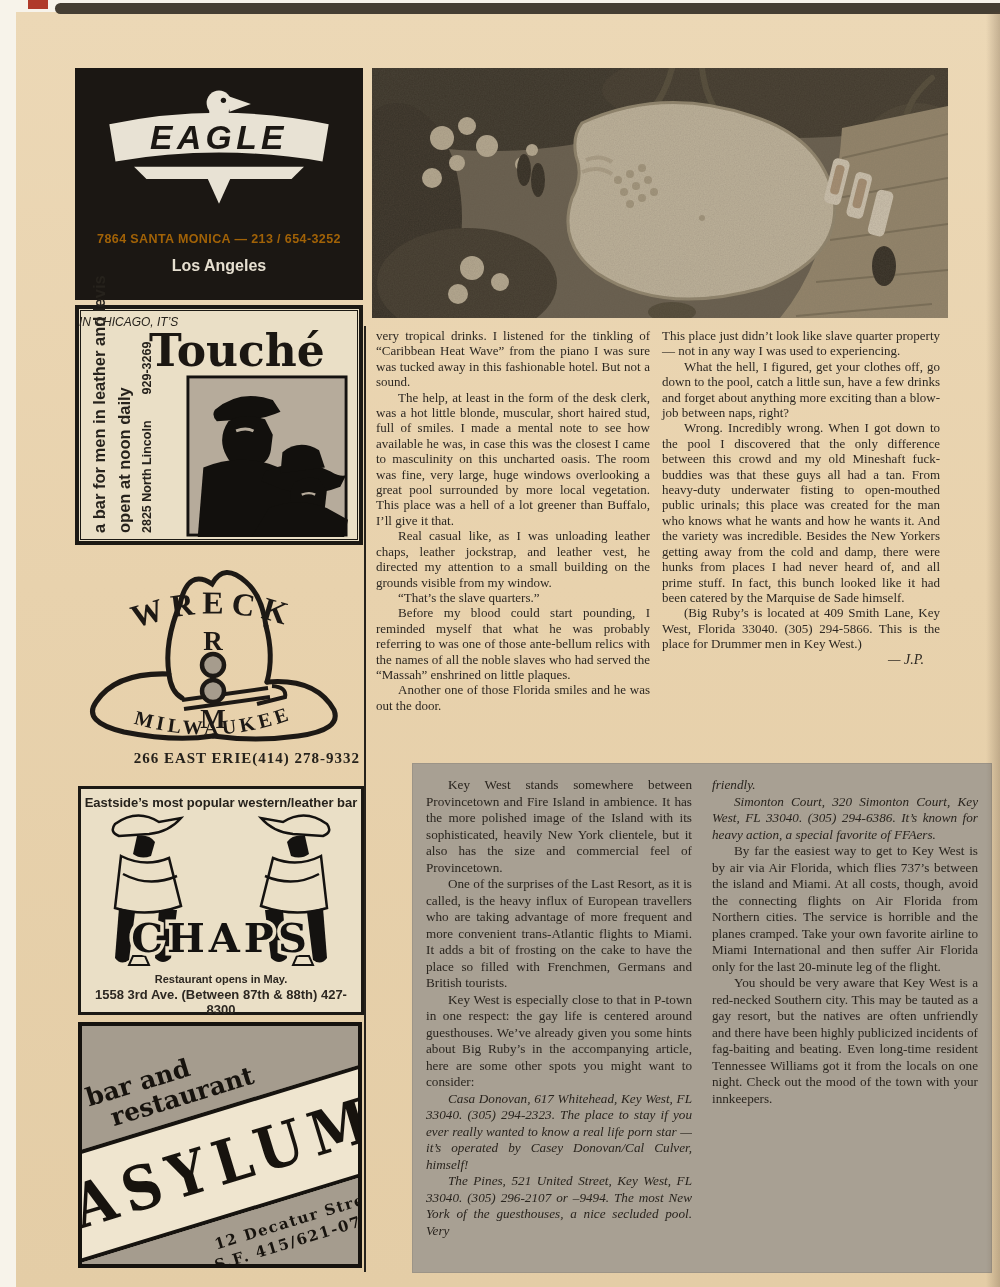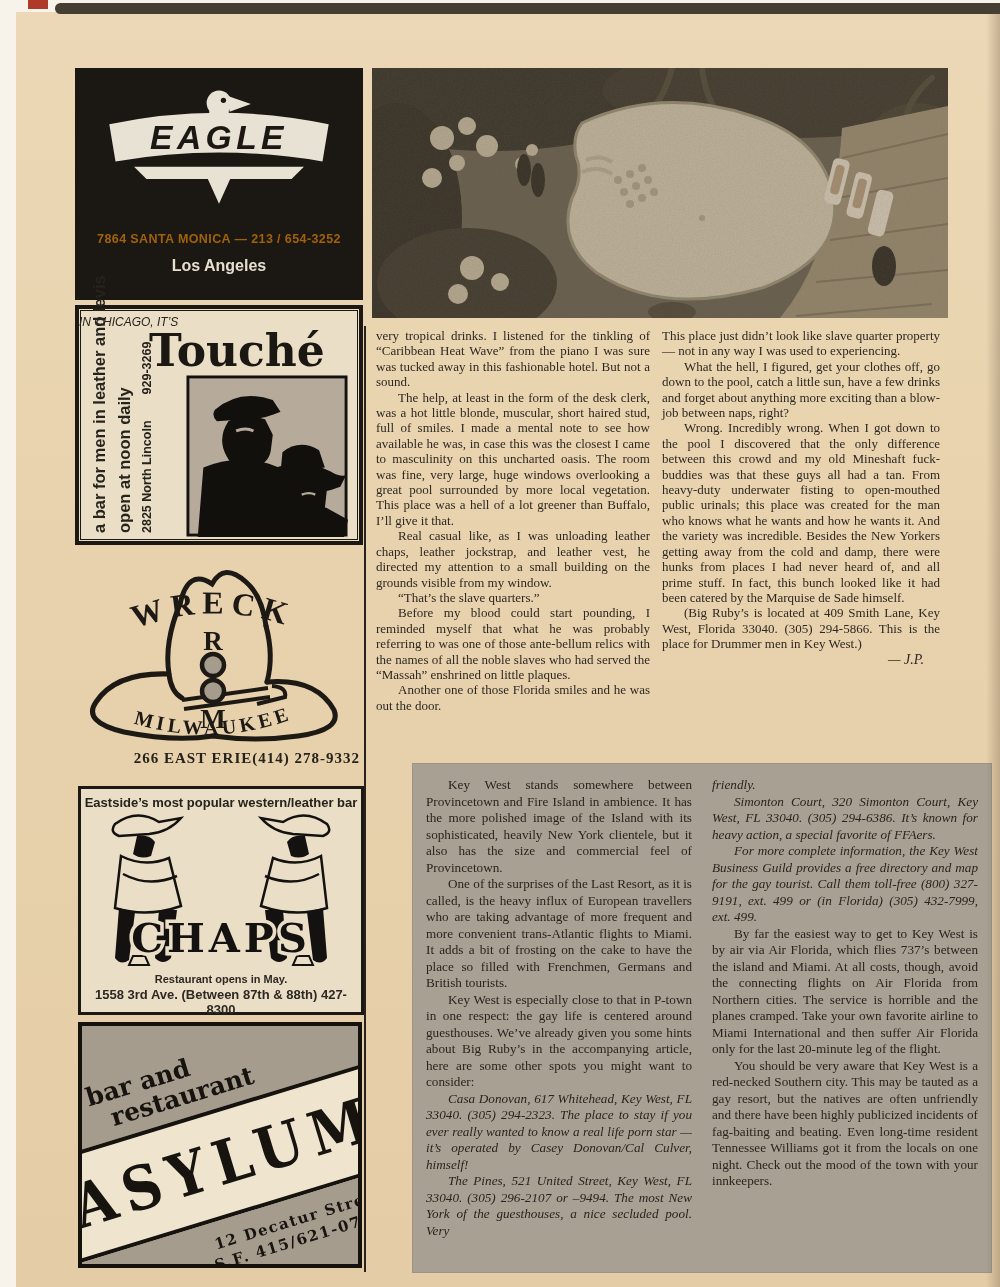--- a/index.html
+++ b/index.html
@@ -300,20 +300,19 @@
     <div class="gcol">
       <p class="ind">Key West stands somewhere between Provincetown and Fire Island in ambience. It has the more polished image of the Island with its sophisticated, heavily New York clientele, but it also has the size and commercial feel of Provincetown.</p>
       <p class="ind">One of the surprises of the Last Resort, as it is called, is the heavy influx of European travellers who are taking advantage of more frequent and more convenient trans-Atlantic flights to Miami. It adds a bit of frosting on the cake to have the place so filled with Frenchmen, Germans and British tourists.</p>
       <p class="ind">Key West is especially close to that in P-town in one respect: the gay life is centered around guesthouses. We’ve already given you some hints about Big Ruby’s in the accompanying article, here are some other spots you might want to consider:</p>
       <p class="ind it sp">Casa Donovan, 617 Whitehead, Key West, FL 33040. (305) 294-2323. The place to stay if you ever really wanted to know a real life porn star — it’s operated by Casey Donovan/Cal Culver, himself!</p>
       <p class="ind it">The Pines, 521 United Street, Key West, FL 33040. (305) 296-2107 or –9494. The most New York of the guesthouses, a nice secluded pool. Very</p>
     </div>
     <div class="gcol">
       <p class="it">friendly.</p>
       <p class="ind it">Simonton Court, 320 Simonton Court, Key West, FL 33040. (305) 294-6386. It’s known for heavy action, a special favorite of FFAers.</p>
-      <p class="ind it">For more complete information, the Key West Business Guild provides a free directory and map for the gay tourist. Call them toll-free (800) 327-9191, ext. 499 or (in Florida) (305) 432-7999, ext. 499.</p>
       <p class="ind sp">By far the easiest way to get to Key West is by air via Air Florida, which flies 737’s between the island and Miami. At all costs, though, avoid the connecting flights on Air Florida from Northern cities. The service is horrible and the planes cramped. Take your own favorite airline to Miami International and then suffer Air Florida only for the last 20-minute leg of the flight.</p>
       <p class="ind">You should be very aware that Key West is a red-necked Southern city. This may be tauted as a gay resort, but the natives are often unfriendly and there have been highly publicized incidents of fag-baiting and beating. Even long-time resident Tennessee Williams got it from the locals on one night. Check out the mood of the town with your innkeepers.</p>
     </div>
   </div>
 
   <div class="edge-right"></div>
 </div>
 
 </body></html>

